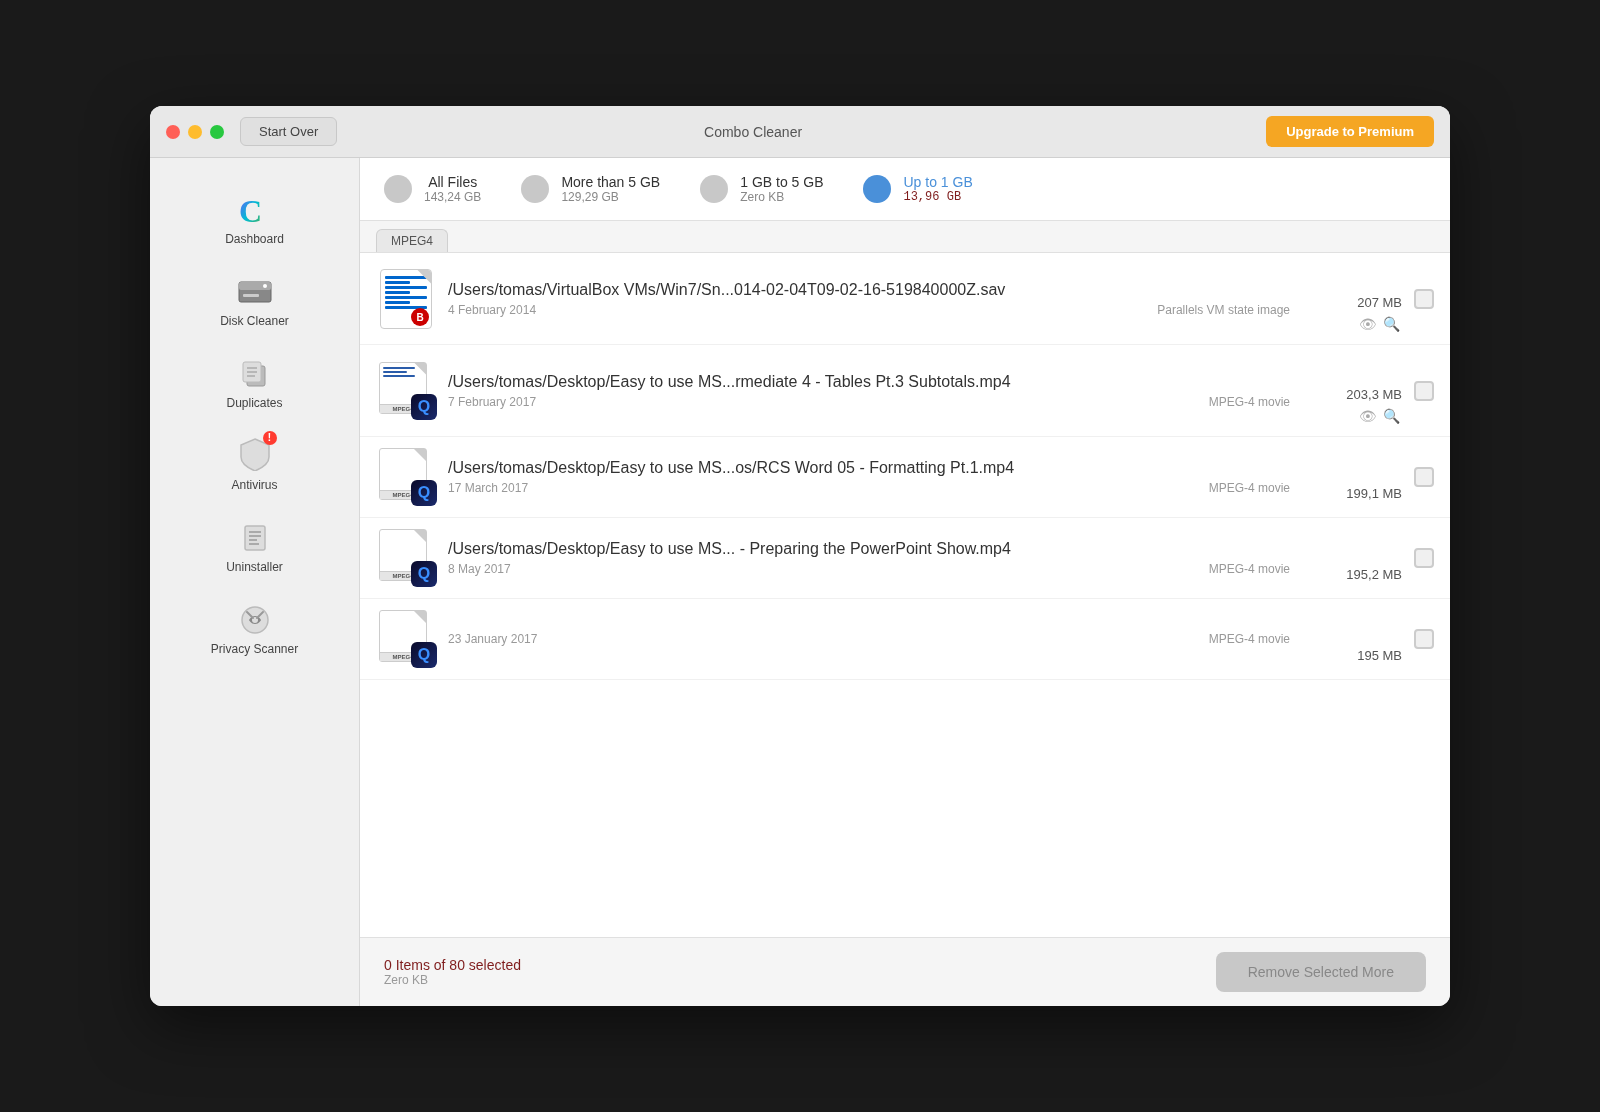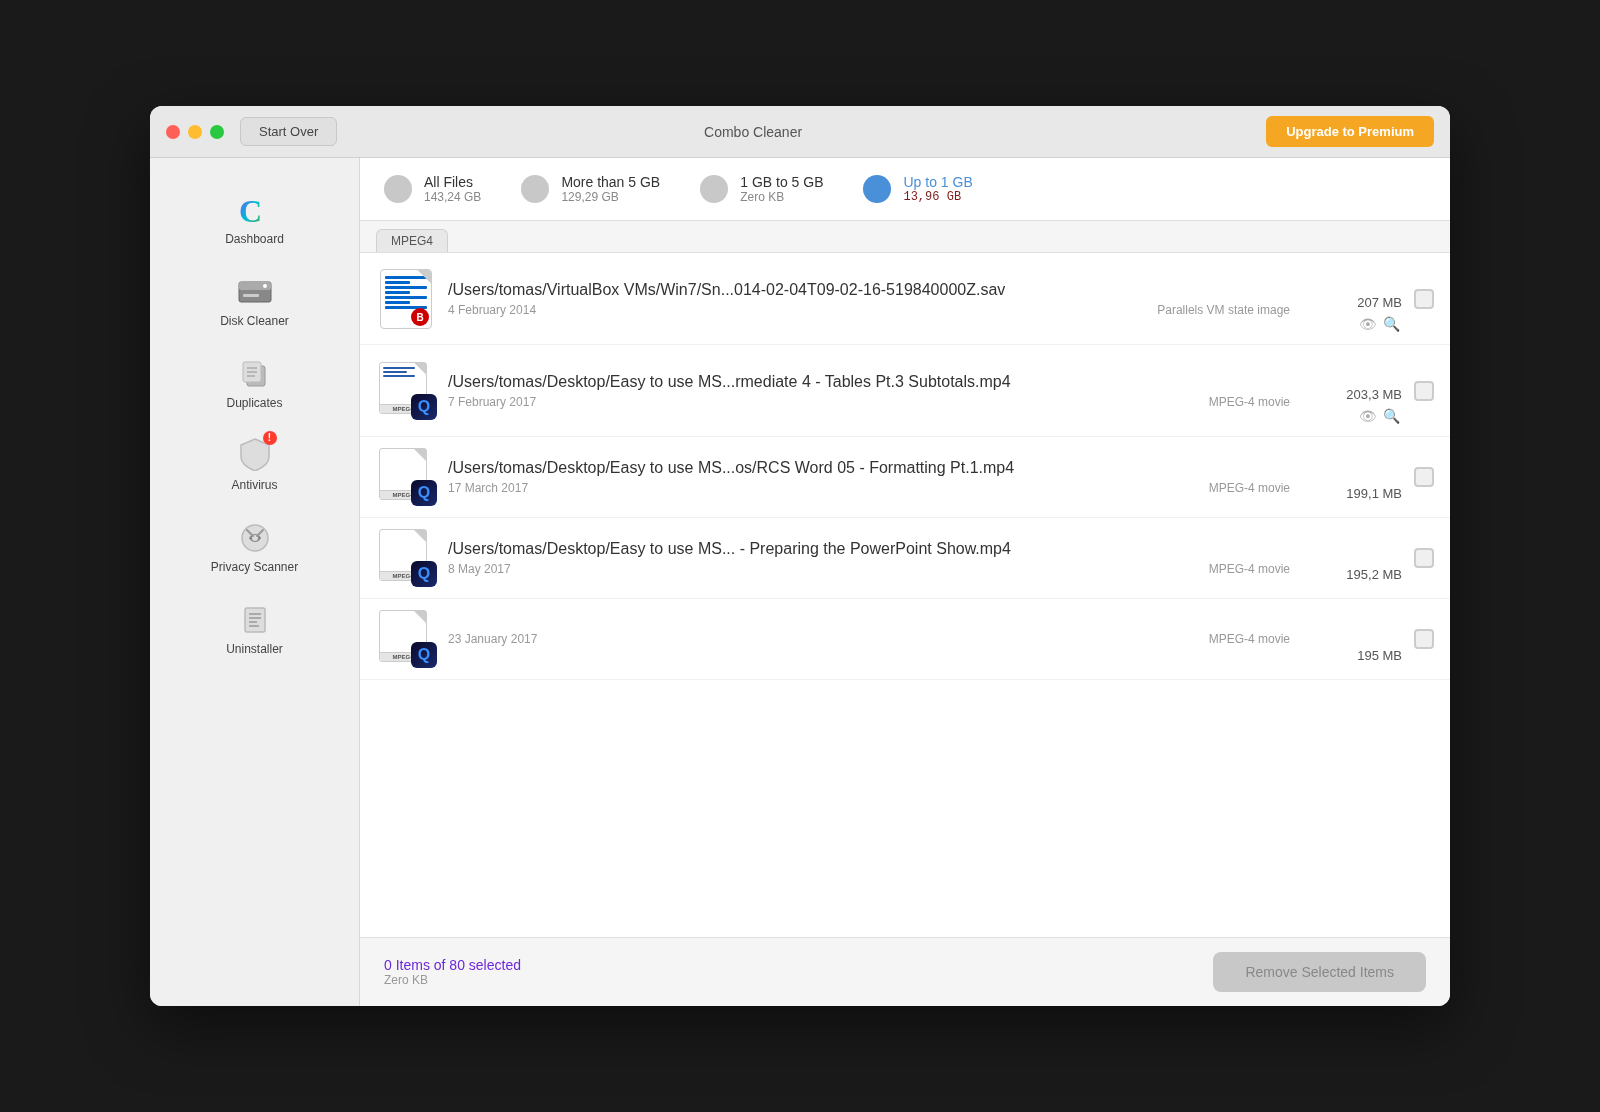--- a/index.html
+++ b/index.html
@@ -151,20 +151,21 @@
       flex-shrink: 0;
     }
     .filter-dot.active {
       background: #4a90d9;
     }
     .filter-text {}
     .filter-name {
       font-size: 14px;
       color: #333;
       font-weight: 500;
+      text-align: center;
     }
     .filter-name.active {
       color: #4a90d9;
     }
     .filter-size {
       font-size: 12px;
       color: #888;
     }
     .filter-size.active {
       color: #7f1d1d;
@@ -308,21 +309,21 @@
       align-items: center;
       justify-content: space-between;
       padding: 14px 24px;
       background: #f5f5f5;
       border-top: 1px solid #e0e0e0;
       flex-shrink: 0;
     }
     .footer-info {}
     .footer-count {
       font-size: 14px;
-      color: #6d28d9;
+      color: #7f1d1d;
       font-weight: 500;
     }
     .footer-size {
       font-size: 12px;
       color: #999;
     }
     .remove-btn {
       background: #c8c8c8;
       border: none;
       border-radius: 8px;
@@ -431,41 +432,41 @@
             </svg>
             <div class="antivirus-badge">!</div>
           </div>
         </div>
         <span class="sidebar-item-label">Antivirus</span>
       </div>
 
       <div class="sidebar-item">
         <div class="sidebar-item-icon">
           <svg width="36" height="36" viewBox="0 0 36 36" fill="none">
+            <rect x="8" y="6" width="20" height="24" rx="2" fill="#ddd" stroke="#bbb" stroke-width="1.5"></rect>
+            <line x1="12" y1="12" x2="24" y2="12" stroke="#999" stroke-width="1.5"></line>
+            <line x1="12" y1="16" x2="24" y2="16" stroke="#999" stroke-width="1.5"></line>
+            <line x1="12" y1="20" x2="20" y2="20" stroke="#999" stroke-width="1.5"></line>
+            <line x1="12" y1="24" x2="22" y2="24" stroke="#999" stroke-width="1.5"></line>
+          </svg>
+        </div>
+        <span class="sidebar-item-label">Uninstaller</span>
+      </div>
+
+      <div class="sidebar-item">
+        <div class="sidebar-item-icon">
+          <svg width="36" height="36" viewBox="0 0 36 36" fill="none">
             <circle cx="18" cy="18" r="13" fill="#ddd" stroke="#bbb" stroke-width="1.5"></circle>
             <path d="M12 18 C12 18 14 14 18 14 C22 14 24 18 24 18 C24 18 22 22 18 22 C14 22 12 18 12 18Z" fill="#888"></path>
             <circle cx="18" cy="18" r="3" fill="#ddd"></circle>
             <line x1="10" y1="10" x2="16" y2="16" stroke="#999" stroke-width="2" stroke-linecap="round"></line>
             <line x1="26" y1="10" x2="20" y2="16" stroke="#999" stroke-width="2" stroke-linecap="round"></line>
           </svg>
         </div>
         <span class="sidebar-item-label">Privacy Scanner</span>
-      </div>
-
-      <div class="sidebar-item">
-        <div class="sidebar-item-icon">
-          <svg width="36" height="36" viewBox="0 0 36 36" fill="none">
-            <rect x="8" y="6" width="20" height="24" rx="2" fill="#ddd" stroke="#bbb" stroke-width="1.5"></rect>
-            <line x1="12" y1="12" x2="24" y2="12" stroke="#999" stroke-width="1.5"></line>
-            <line x1="12" y1="16" x2="24" y2="16" stroke="#999" stroke-width="1.5"></line>
-            <line x1="12" y1="20" x2="20" y2="20" stroke="#999" stroke-width="1.5"></line>
-            <line x1="12" y1="24" x2="22" y2="24" stroke="#999" stroke-width="1.5"></line>
-          </svg>
-        </div>
-        <span class="sidebar-item-label">Uninstaller</span>
       </div>
     </div>
 
     <div class="content-area">
 
       <div class="filter-bar">
         <div class="filter-item">
           <div class="filter-dot"></div>
           <div class="filter-text">
             <div class="filter-name">All Files</div>
@@ -655,17 +656,17 @@
           <div class="file-checkbox"></div>
         </div>
 
       </div>
 
       <div class="footer-bar">
         <div class="footer-info">
           <div class="footer-count">0 Items of 80 selected</div>
           <div class="footer-size">Zero KB</div>
         </div>
-        <button class="remove-btn">Remove Selected Items</button>
+        <button class="remove-btn">Remove Selected More</button>
       </div>
     </div>
   </div>
 </div>
 
 </body></html>

